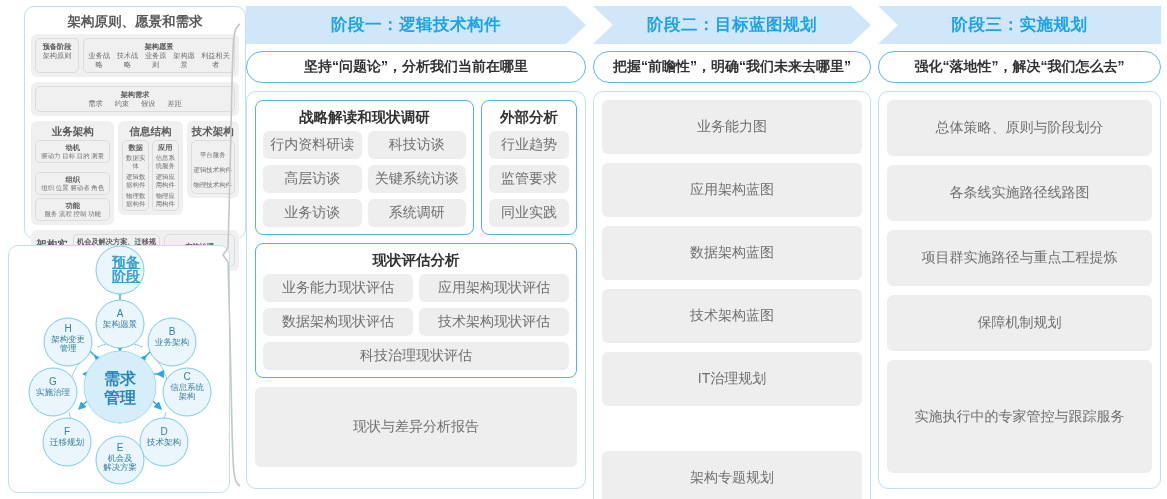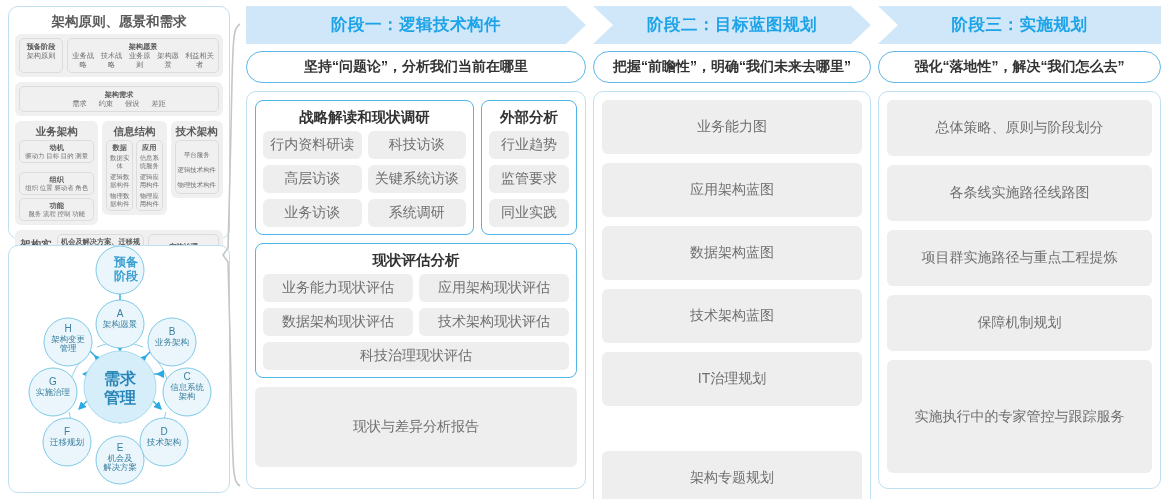--- a/index.html
+++ b/index.html
@@ -12,21 +12,21 @@
   }
   .page{position:relative;width:1167px;height:499px;}
 
   
   .left-col{position:absolute;left:8px;top:6px;width:222px;height:487px;}
 
   .panel{
     border:1px solid #bfe0f2;border-radius:10px;background:#ffffff;
     box-sizing:border-box;
   }
-  .togaf-panel{position:absolute;left:0;top:0;width:222px;height:233px;padding:6px 6px;}
+  .togaf-panel{position:absolute;left:16px;top:0;width:222px;height:233px;padding:6px 6px;}
   .adm-panel{position:absolute;left:0;top:239px;width:222px;height:248px;}
 
   .grp{
     background:#f0f0f0;border-radius:6px;box-sizing:border-box;
   }
   .grp-outer{padding:5px 5px;margin-bottom:5px;}
   .tile{
     background:#f0f0f0;border:1px solid #dcdcdc;border-radius:5px;
     box-sizing:border-box;text-align:center;color:#6f6f6f;
   }
@@ -267,21 +267,21 @@
           <circle cx="163" cy="96" r="24" fill="#eaf6fc" stroke="#7ec9e8" stroke-width="1"></circle>
           <circle cx="178" cy="146" r="24" fill="#eaf6fc" stroke="#7ec9e8" stroke-width="1"></circle>
           <circle cx="155" cy="196" r="24" fill="#eaf6fc" stroke="#7ec9e8" stroke-width="1"></circle>
           <circle cx="111" cy="214" r="24" fill="#eaf6fc" stroke="#7ec9e8" stroke-width="1"></circle>
           <circle cx="58" cy="196" r="24" fill="#eaf6fc" stroke="#7ec9e8" stroke-width="1"></circle>
           <circle cx="44" cy="146" r="24" fill="#eaf6fc" stroke="#7ec9e8" stroke-width="1"></circle>
           <circle cx="59" cy="96" r="24" fill="#eaf6fc" stroke="#7ec9e8" stroke-width="1"></circle>
           <circle cx="111" cy="141" r="36" fill="#d5eefa" stroke="#aadcf0" stroke-width="1"></circle>
         </svg>
 
-        <div style="position:absolute;left:87px;top:9px;width:60px;text-align:center;font-size:12px;line-height:14px;font-weight:bold;color:#3a9fd0;">预备<br>阶段</div>
+        <div style="position:absolute;left:87px;top:9px;width:60px;text-align:center;font-size:14px;line-height:14px;font-weight:bold;color:#3a9fd0;text-decoration:underline;">预备<br>阶段</div>
 
         <div style="position:absolute;left:81px;top:123px;width:60px;text-align:center;font-size:16px;line-height:19px;font-weight:bold;color:#2a86b8;">需求<br>管理</div>
 
         <div style="position:absolute;left:87px;top:63px;width:48px;text-align:center;font-size:8.6px;line-height:10px;color:#3a7f9e;"><span style="font-size:10px;">A</span><br>架构愿景</div>
 
         <div style="position:absolute;left:139px;top:81px;width:48px;text-align:center;font-size:8.6px;line-height:10px;color:#3a7f9e;"><span style="font-size:10px;">B</span><br>业务架构</div>
 
         <div style="position:absolute;left:154px;top:126px;width:48px;text-align:center;font-size:8.4px;line-height:9.5px;color:#3a7f9e;"><span style="font-size:10px;">C</span><br>信息系统<br>架构</div>
 
         <div style="position:absolute;left:131px;top:181px;width:48px;text-align:center;font-size:8.6px;line-height:10px;color:#3a7f9e;"><span style="font-size:10px;">D</span><br>技术架构</div>

